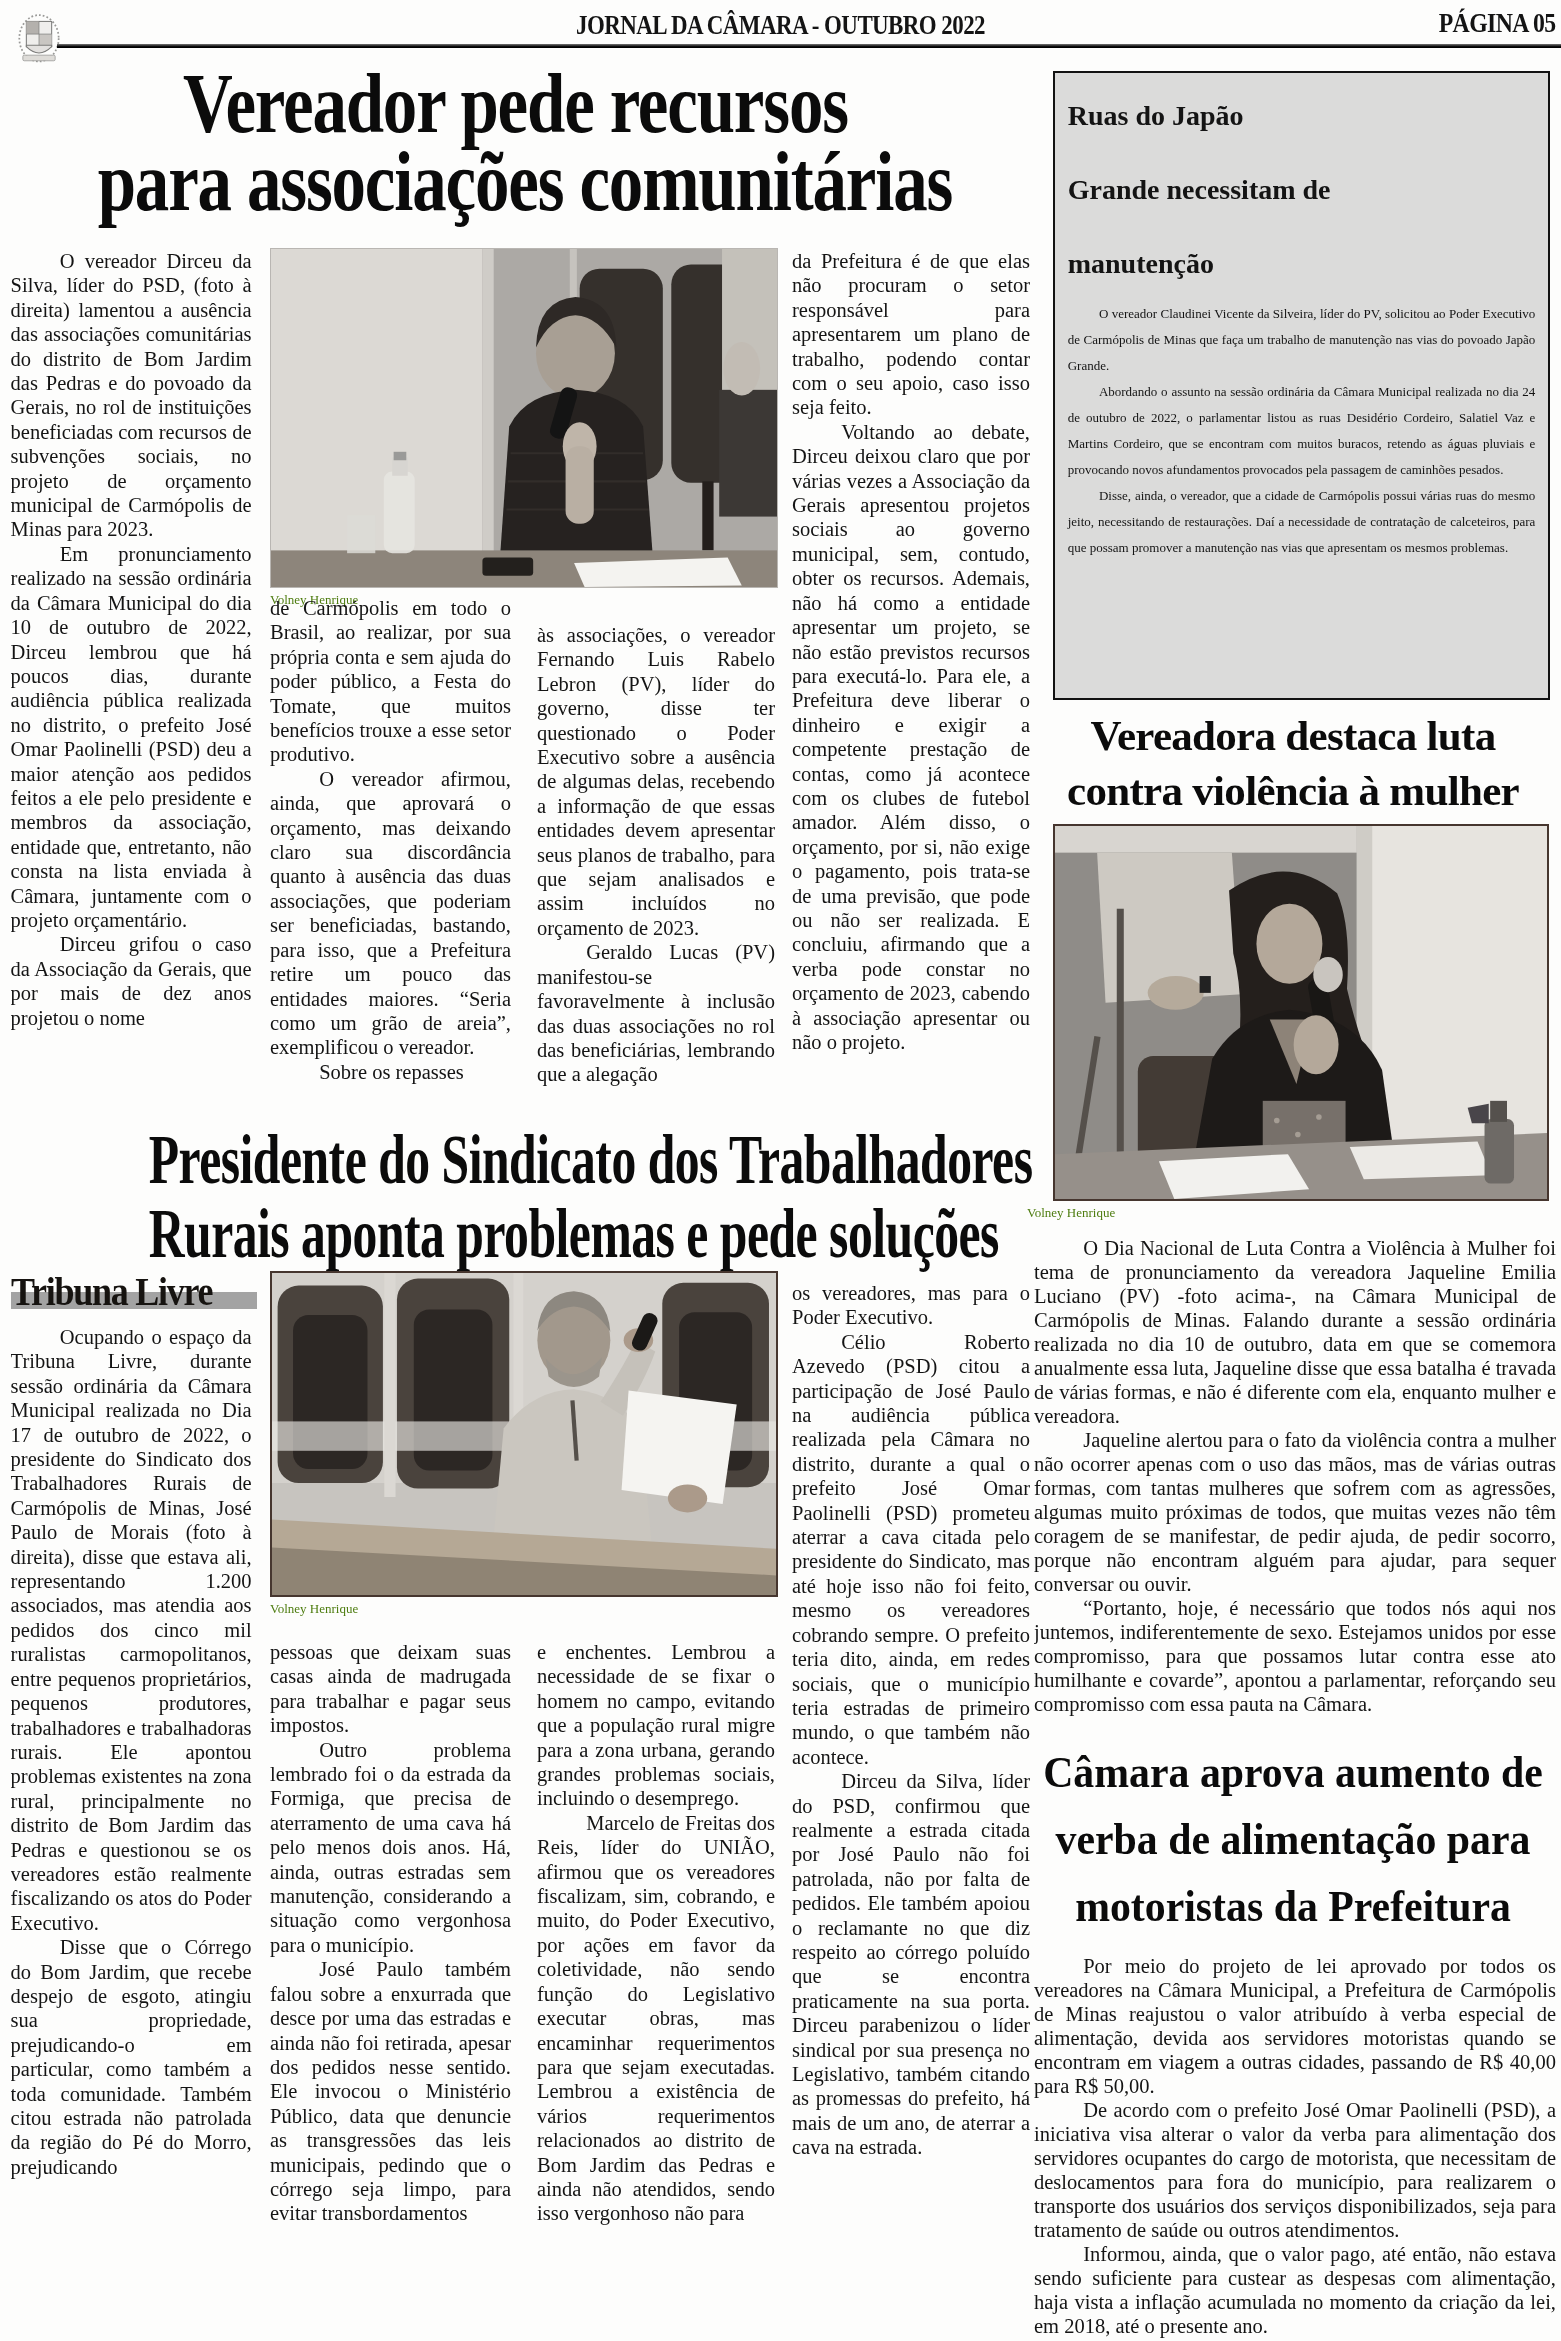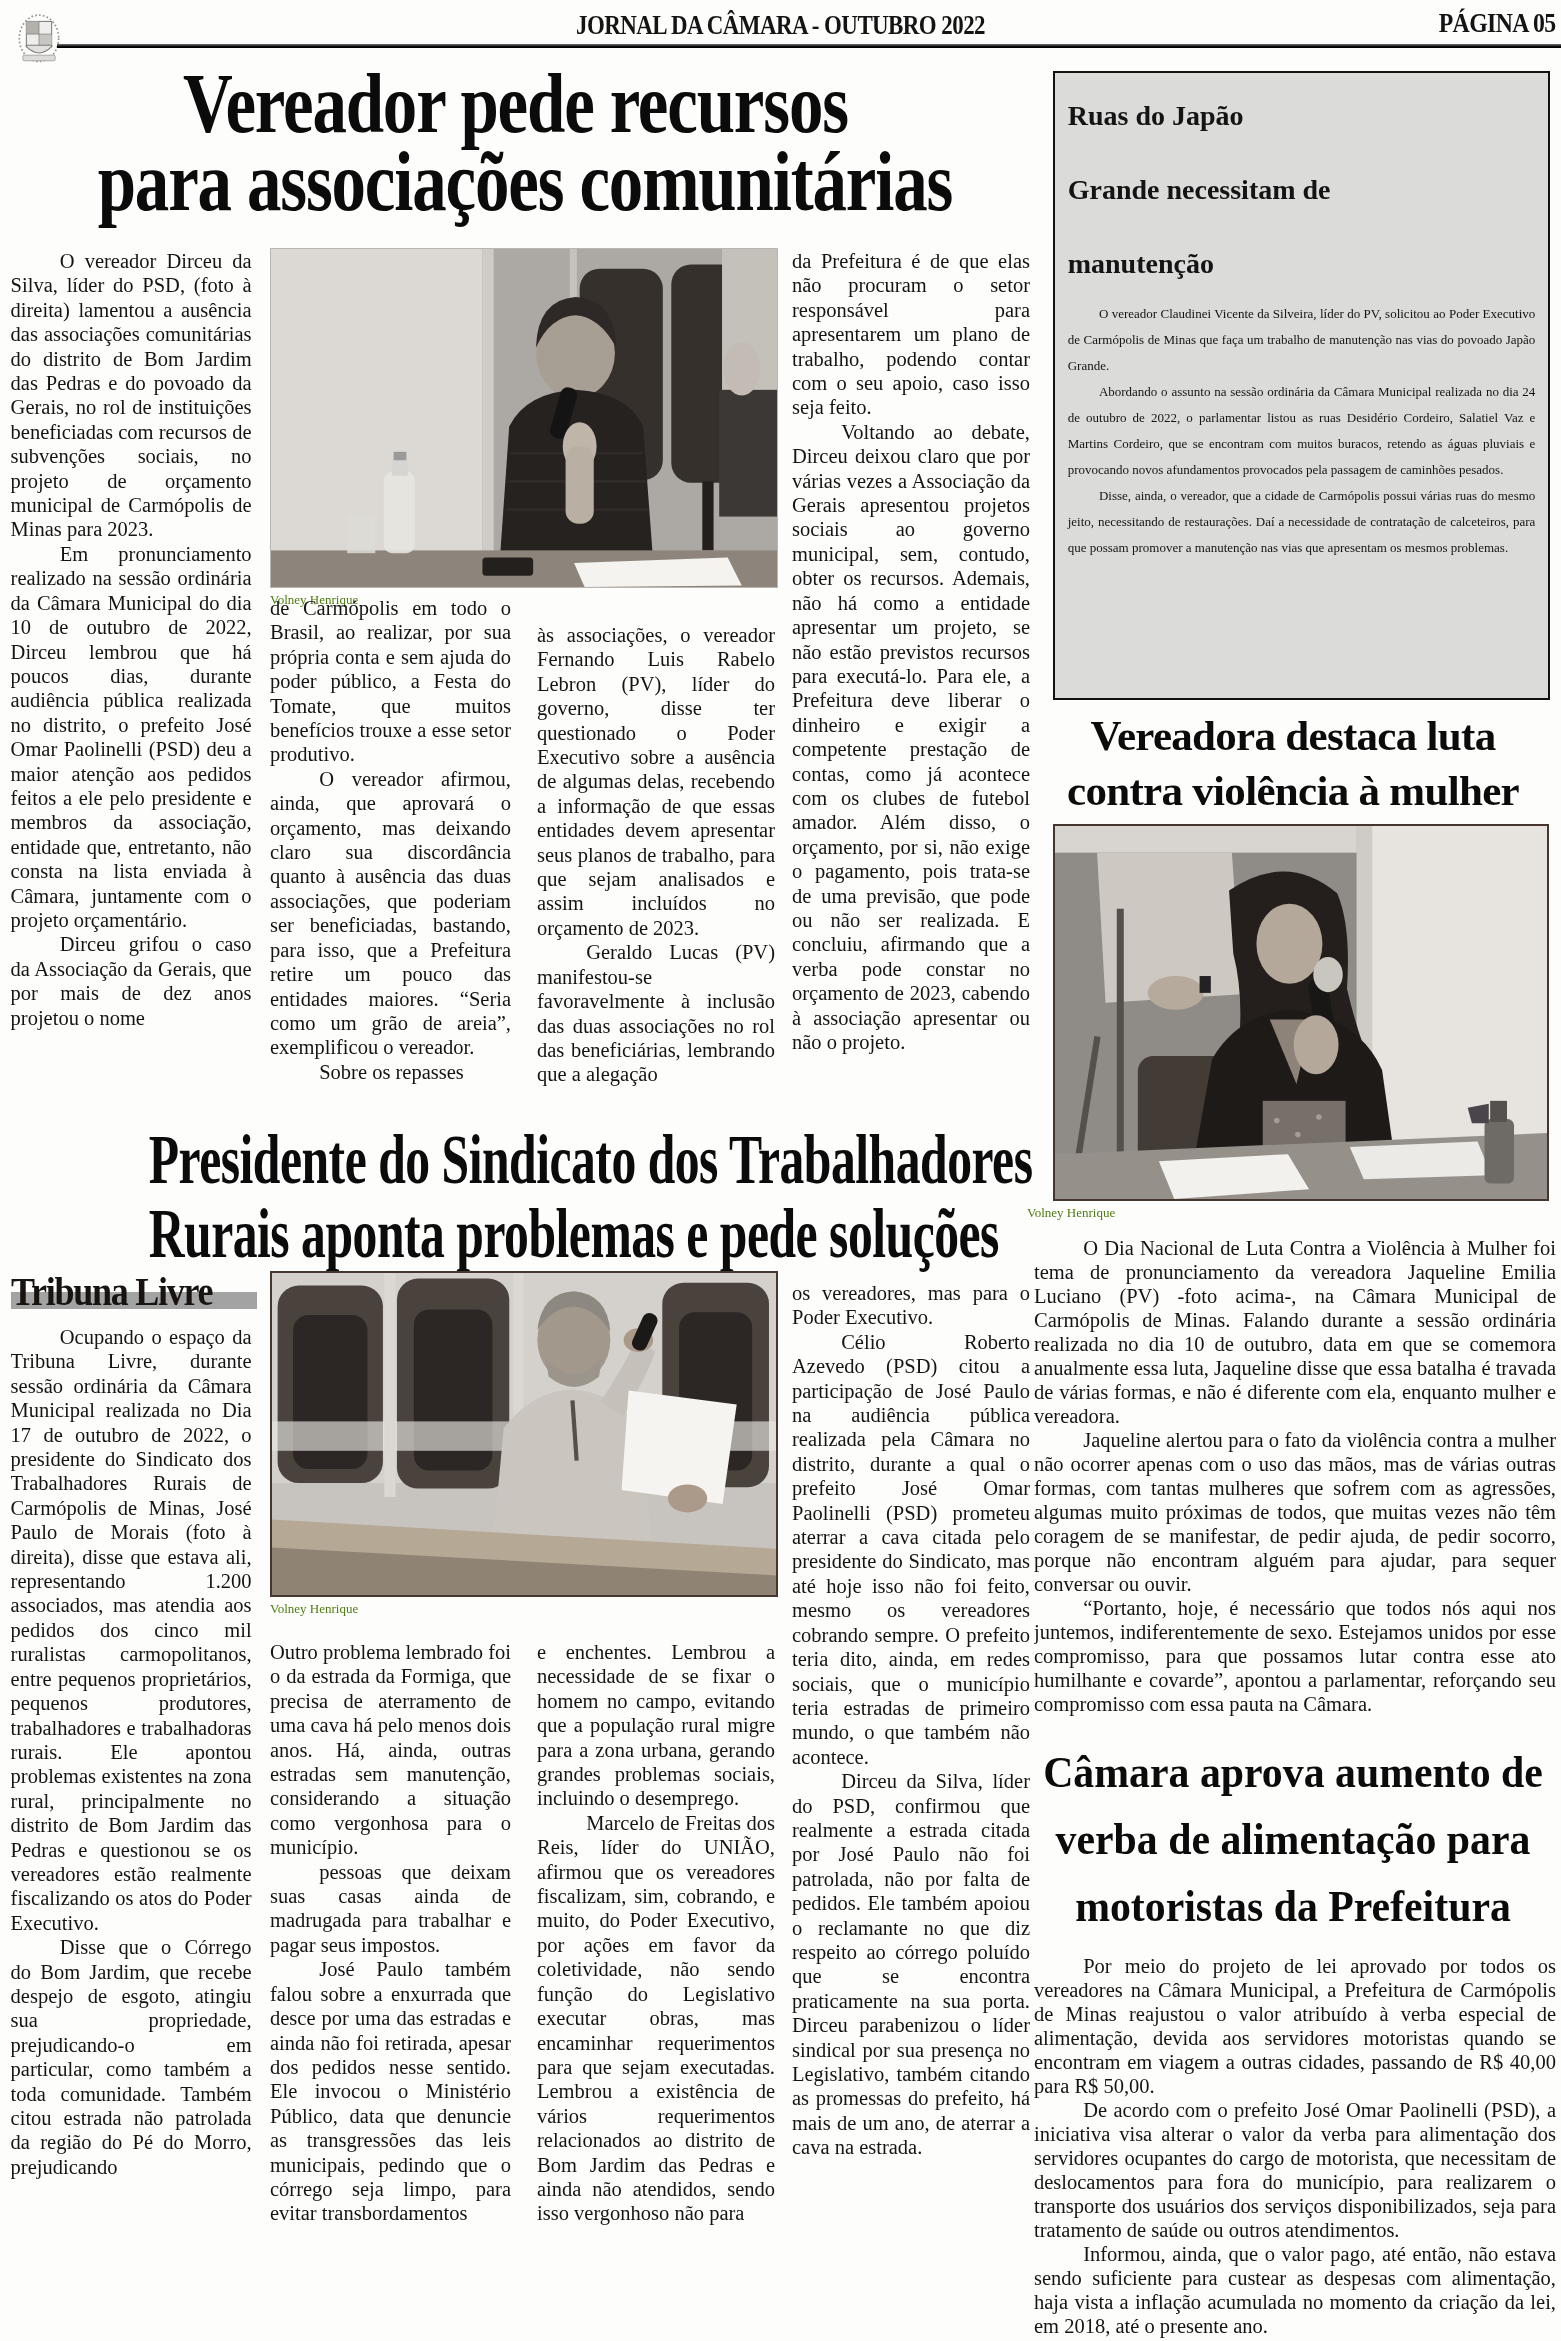--- a/index.html
+++ b/index.html
@@ -261,22 +261,22 @@
       <polygon points="0,392 718,432 718,460 0,460" fill="#8f8474"></polygon>
     </svg>
   </figure>
   <figcaption class="credit cap3">Volney Henrique</figcaption>
 
   <div class="col colB1 bodytext">
       <p>Ocupando o espaço da Tribuna Livre, durante sessão ordinária da Câmara Municipal realizada no Dia 17 de outubro de 2022, o presidente do Sindicato dos Trabalhadores Rurais de Carmópolis de Minas, José Paulo de Morais (foto à direita), disse que estava ali, representando 1.200 associados, mas atendia aos pedidos dos cinco mil ruralistas carmopolitanos, entre pequenos proprietários, pequenos produtores, trabalhadores e trabalhadoras rurais. Ele apontou problemas existentes na zona rural, principalmente no distrito de Bom Jardim das Pedras e questionou se os vereadores estão realmente fiscalizando os atos do Poder Executivo.</p>
       <p>Disse que o Córrego do Bom Jardim, que recebe despejo de esgoto, atingiu sua propriedade, prejudicando-o em particular, como também a toda comunidade. Também citou estrada não patrolada da região do Pé do Morro, prejudicando</p>
     </div>
   <div class="col colB2 bodytext cont">
+      <p>pessoas que deixam suas casas ainda de madrugada para trabalhar e pagar seus impostos.</p>
       <p>Outro problema lembrado foi o da estrada da Formiga, que precisa de aterramento de uma cava há pelo menos dois anos. Há, ainda, outras estradas sem manutenção, considerando a situação como vergonhosa para o município.</p>
-      <p>pessoas que deixam suas casas ainda de madrugada para trabalhar e pagar seus impostos.</p>
       <p>José Paulo também falou sobre a enxurrada que desce por uma das estradas e ainda não foi retirada, apesar dos pedidos nesse sentido. Ele invocou o Ministério Público, data que denuncie as transgressões das leis municipais, pedindo que o córrego seja limpo, para evitar transbordamentos</p>
     </div>
   <div class="col colB3 bodytext cont">
       <p>e enchentes. Lembrou a necessidade de se fixar o homem no campo, evitando que a população rural migre para a zona urbana, gerando grandes problemas sociais, incluindo o desemprego.</p>
       <p>Marcelo de Freitas dos Reis, líder do UNIÃO, afirmou que os vereadores fiscalizam, sim, cobrando, e muito, do Poder Executivo, por ações em favor da coletividade, não sendo função do Legislativo executar obras, mas encaminhar requerimentos para que sejam executadas. Lembrou a existência de vários requerimentos relacionados ao distrito de Bom Jardim das Pedras e ainda não atendidos, sendo isso vergonhoso não para</p>
     </div>
   <div class="col colB4 bodytext cont">
       <p>os vereadores, mas para o Poder Executivo.</p>
       <p>Célio Roberto Azevedo (PSD) citou a participação de José Paulo na audiência pública realizada pela Câmara no distrito, durante a qual o prefeito José Omar Paolinelli (PSD) prometeu aterrar a cava citada pelo presidente do Sindicato, mas até hoje isso não foi feito, mesmo os vereadores cobrando sempre. O prefeito teria dito, ainda, em redes sociais, que o município teria estradas de primeiro mundo, o que também não acontece.</p>
       <p>Dirceu da Silva, líder do PSD, confirmou que realmente a estrada citada por José Paulo não foi patrolada, não por falta de pedidos. Ele também apoiou o reclamante no que diz respeito ao córrego poluído que se encontra praticamente na sua porta. Dirceu parabenizou o líder sindical por sua presença no Legislativo, também citando as promessas do prefeito, há mais de um ano, de aterrar a cava na estrada.</p>

